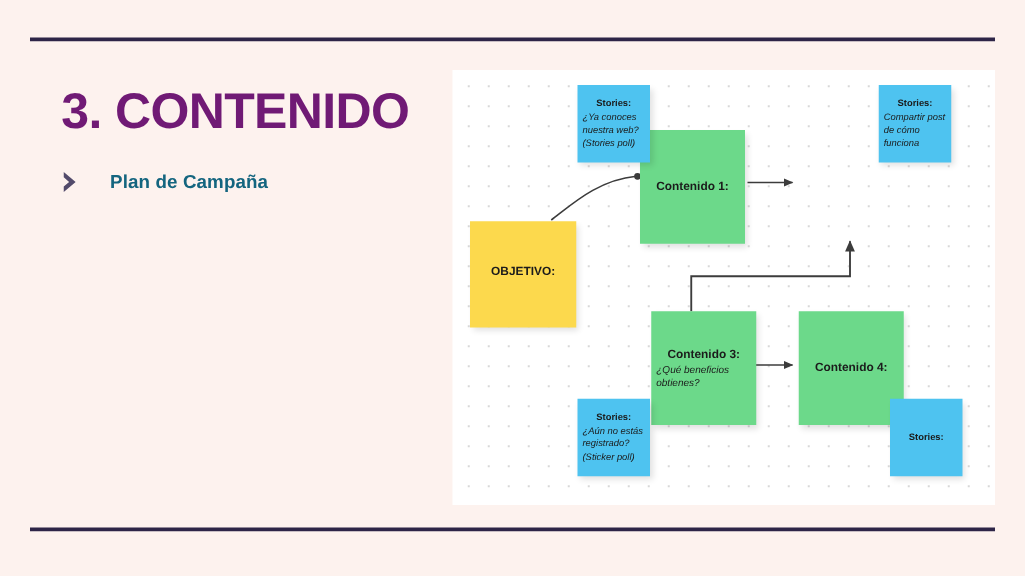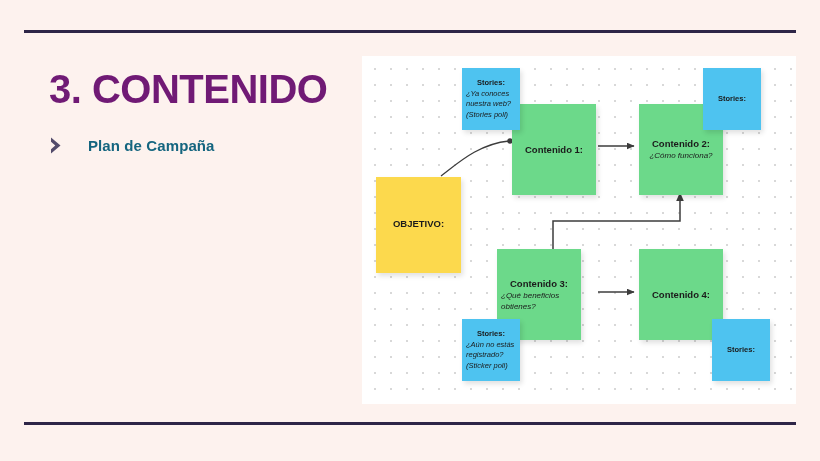--- a/index.html
+++ b/index.html
@@ -128,31 +128,31 @@
     height: 91px;
     font-size: 8px;
     line-height: 11px;
   }
   .note.green .n-title { font-size: 9.5px; margin-bottom: 1px; }
 
   
   .note.yellow {
     background: #fcd94d;
     width: 85px;
-    height: 96px;
+    height: 85px;
     font-size: 7.5px;
     line-height: 10.5px;
   }
   .note.yellow .n-title { font-size: 9.5px; margin-bottom: 2px; }
 
   
   #note-objetivo      { left: 14px;  top: 121px; }
   #note-contenido-1   { left: 150px; top: 48px;  }
   #note-contenido-2   { left: 277px; top: 48px;  }
-  #note-contenido-3   { left: 135px; top: 193px; }
+  #note-contenido-3   { left: 159px; top: 193px; }
   #note-contenido-4   { left: 277px; top: 193px; }
   #note-story-1       { left: 100px; top: 12px;  }
   #note-story-2       { left: 341px; top: 12px;  }
   #note-story-3       { left: 100px; top: 263px; }
   #note-story-4       { left: 350px; top: 263px; }
 </style>
 </head>
 <body>
 
 <div class="rule top"></div>
@@ -196,41 +196,38 @@
   </svg>
 
   <div class="note yellow" id="note-objetivo">
     <div class="n-title">OBJETIVO:</div>
   </div>
 
   <div class="note green" id="note-contenido-1">
     <div class="n-title">Contenido 1:</div>
   </div>
 
-  <div class="note green" id="note-contenido-2">
-    <div class="n-title">Contenido 2:</div>
-    <div class="n-body">¿Cómo funciona?</div>
-  </div>
 
   <div class="note green" id="note-contenido-3">
     <div class="n-title">Contenido 3:</div>
     <div class="n-body">¿Qué beneficios obtienes?</div>
   </div>
 
   <div class="note green" id="note-contenido-4">
     <div class="n-title">Contenido 4:</div>
   </div>
 
   <div class="note blue" id="note-story-1">
     <div class="n-title">Stories:</div>
     <div class="n-body">¿Ya conoces nuestra web? (Stories poll)</div>
   </div>
 
   <div class="note blue" id="note-story-2">
     <div class="n-title">Stories:</div>
+    <div class="n-body">Compartir post de cómo funciona</div>
   </div>
 
   <div class="note blue" id="note-story-3">
     <div class="n-title">Stories:</div>
     <div class="n-body">¿Aún no estás registrado? (Sticker poll)</div>
   </div>
 
   <div class="note blue" id="note-story-4">
     <div class="n-title">Stories:</div>
   </div>

